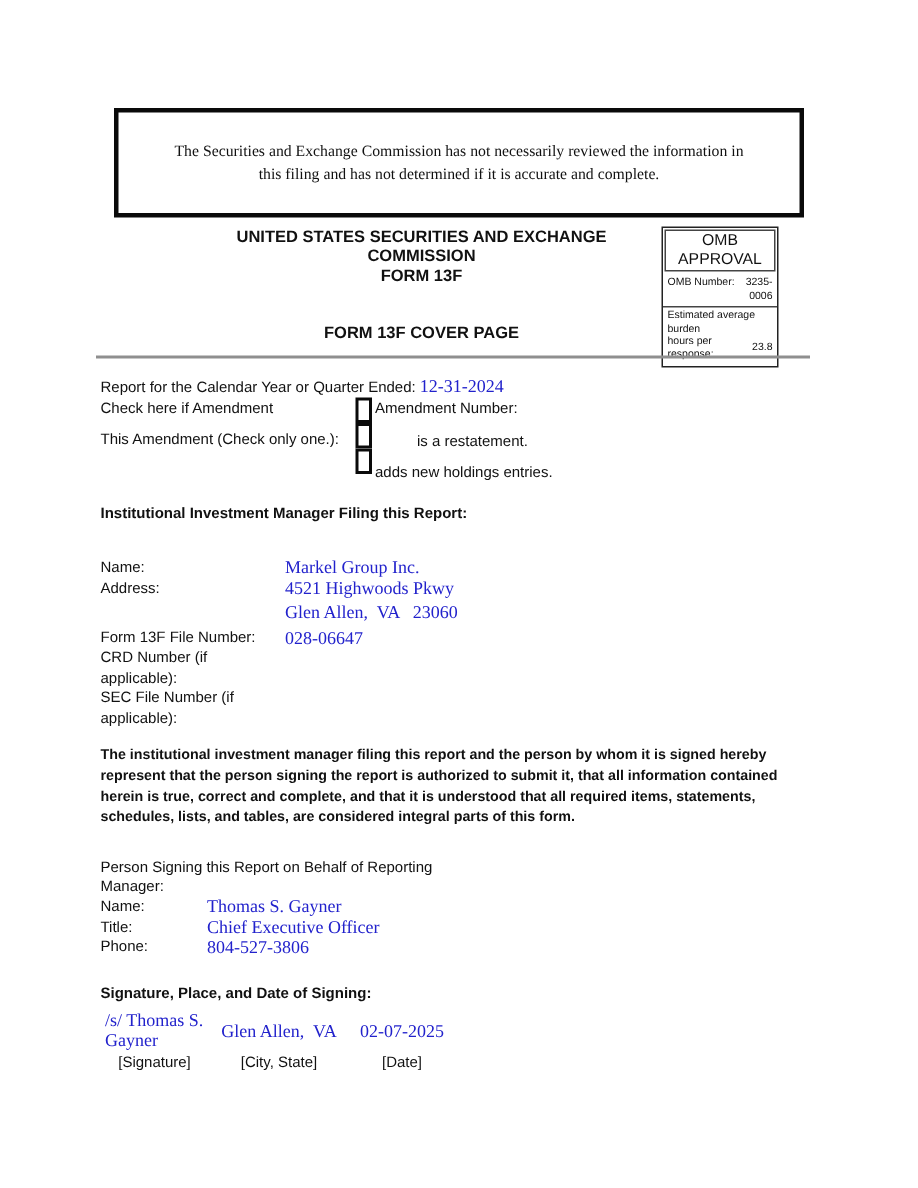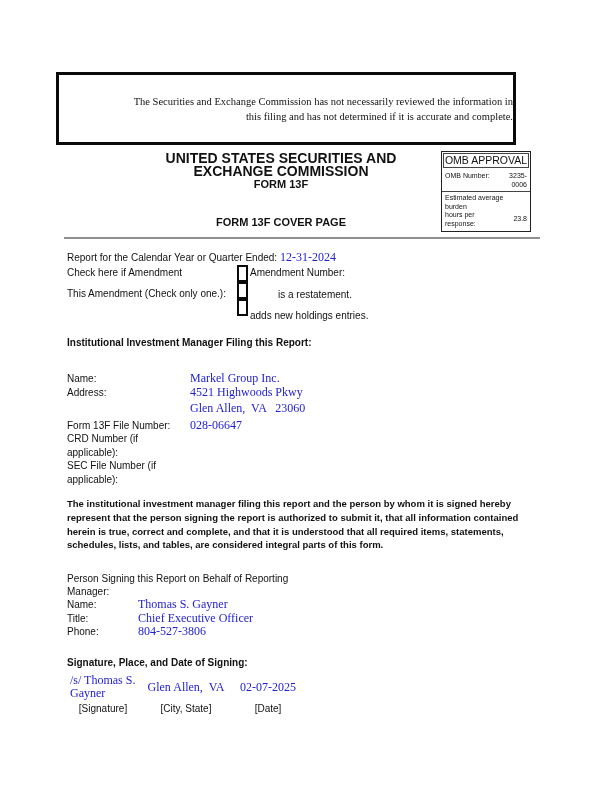--- a/index.html
+++ b/index.html
@@ -7,42 +7,42 @@
     position:relative;
     width:612px;height:792px;
     background:#ffffff;
     font-family:"Liberation Sans", sans-serif;
     color:#111;
     overflow:hidden;
     margin:0 auto;
   }
   
   .disclaimer{
-    position:absolute;left:56px;top:72px;width:454px;height:67px;
+    position:absolute;left:76px;top:72px;width:454px;height:67px;
     border:3px solid #0a0a0a;
     display:flex;flex-direction:column;justify-content:center;
-    text-align:right;
+    text-align:center;
     font-family:"Liberation Serif", serif;
     font-size:10.5px;line-height:15px;
   }
   
   .hdr{
     position:absolute;left:72px;top:152px;width:418px;
     text-align:center;
   }
-  .hdr .agency{font-weight:bold;font-size:14px;line-height:13px;max-width:310px;margin:0 auto;}
+  .hdr .agency{font-weight:bold;font-size:11px;line-height:13px;max-width:310px;margin:0 auto;}
   .hdr .city{font-size:9.5px;line-height:12px;}
   .hdr .form{font-weight:bold;font-size:11px;line-height:13px;}
   .cover{
     position:absolute;left:72px;top:216px;width:418px;
     text-align:center;font-weight:bold;font-size:11px;
   }
   
   .omb{
-    position:absolute;left:441px;top:151px;width:90px;
+    position:absolute;left:441px;top:151px;width:78px;
     border:1px solid #222;
     font-size:7px;line-height:8.5px;
     box-sizing:border-box;
   }
   .omb .omb-title{
     margin:1px;border:1px solid #444;
     text-align:center;font-size:10.5px;line-height:13px;
   }
   .omb .omb-row{
     display:flex;justify-content:space-between;

